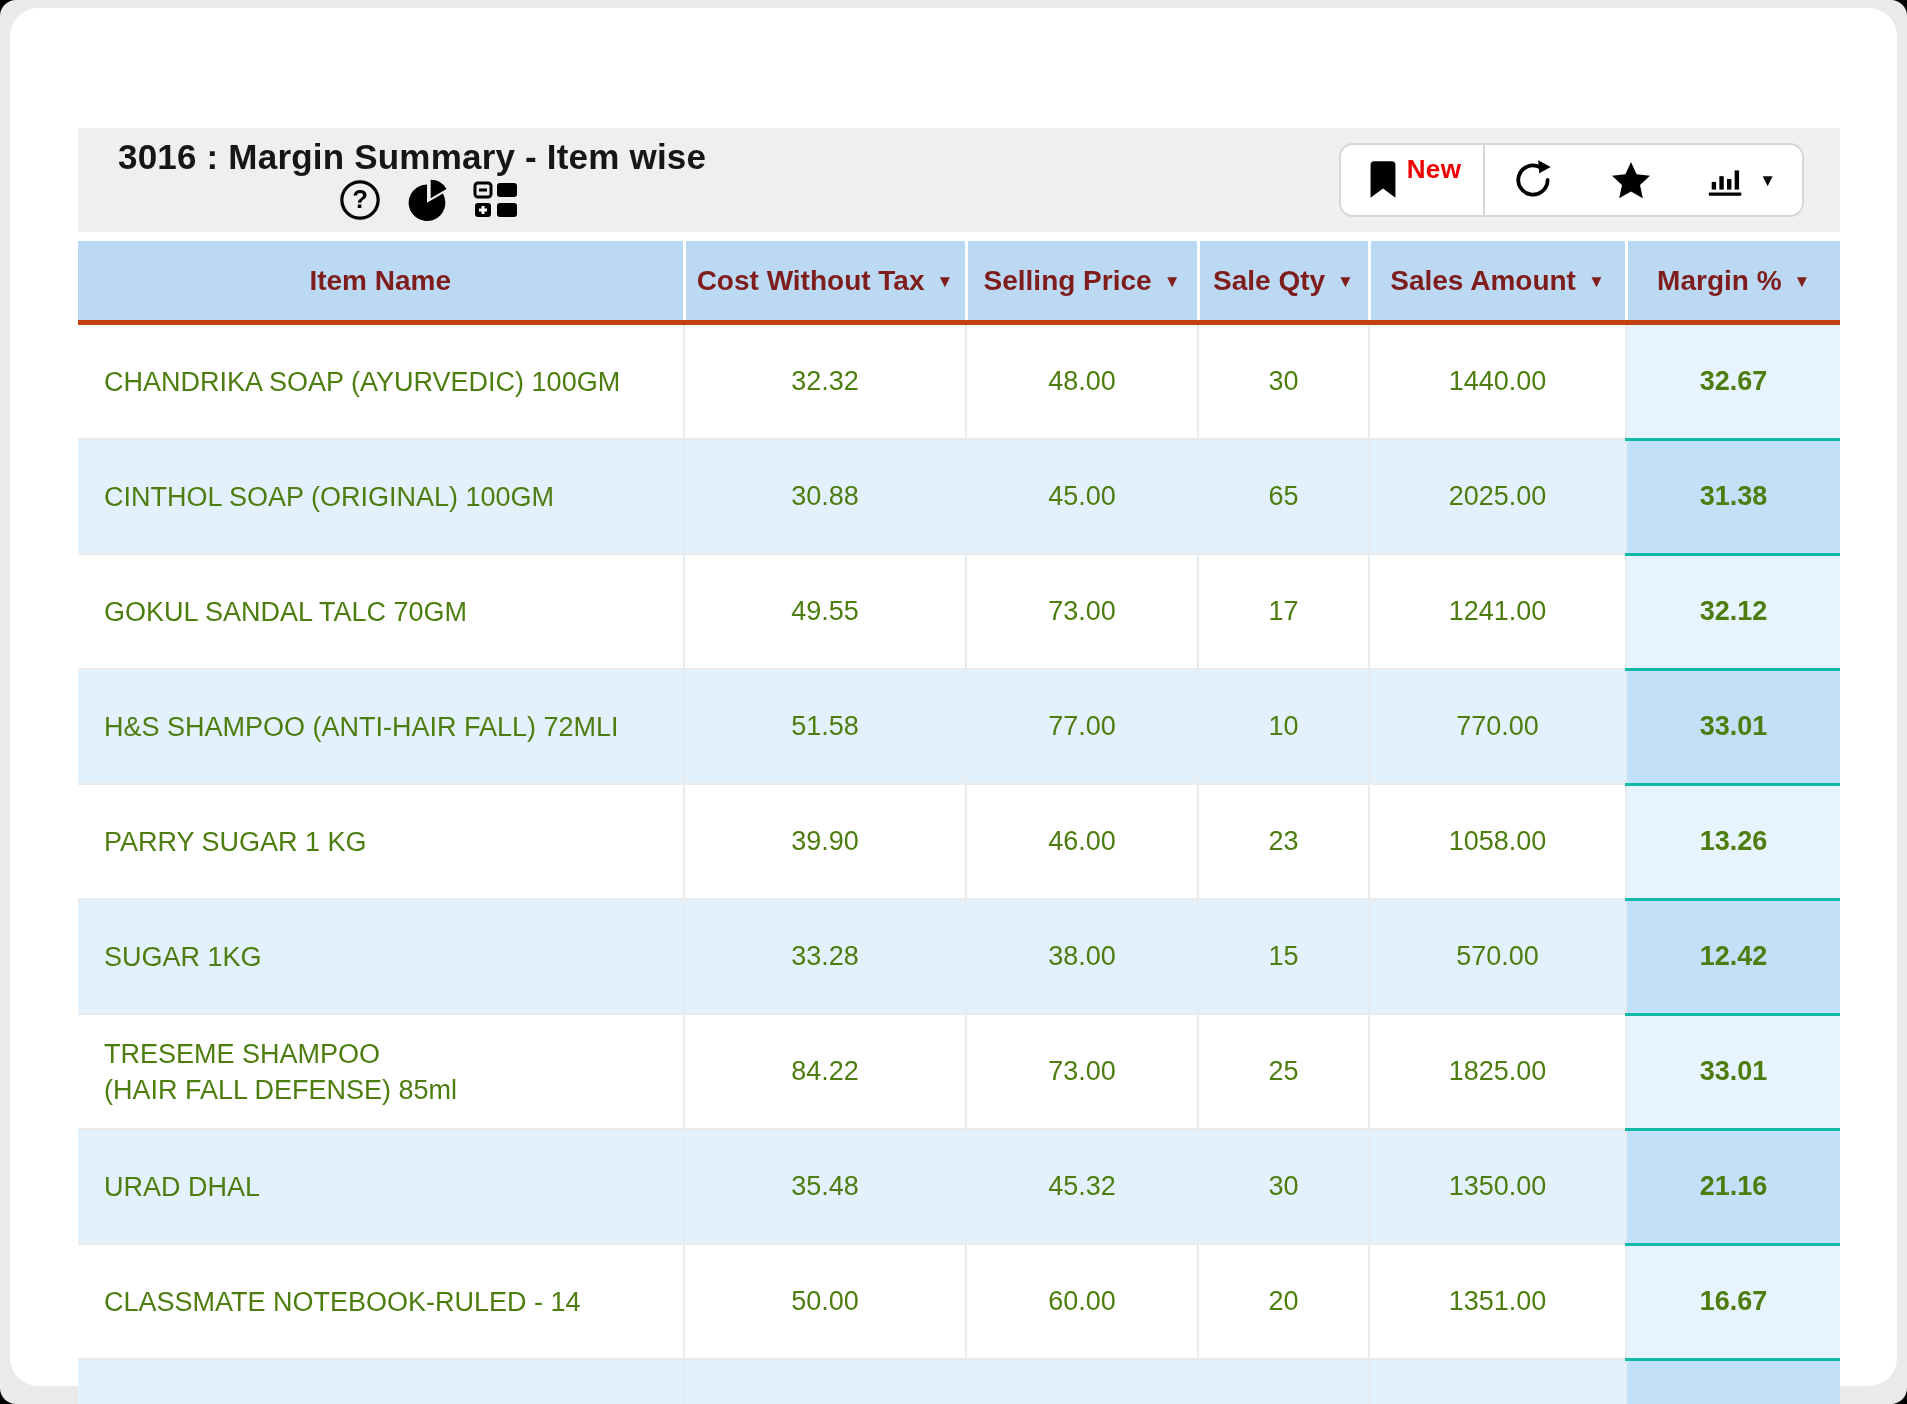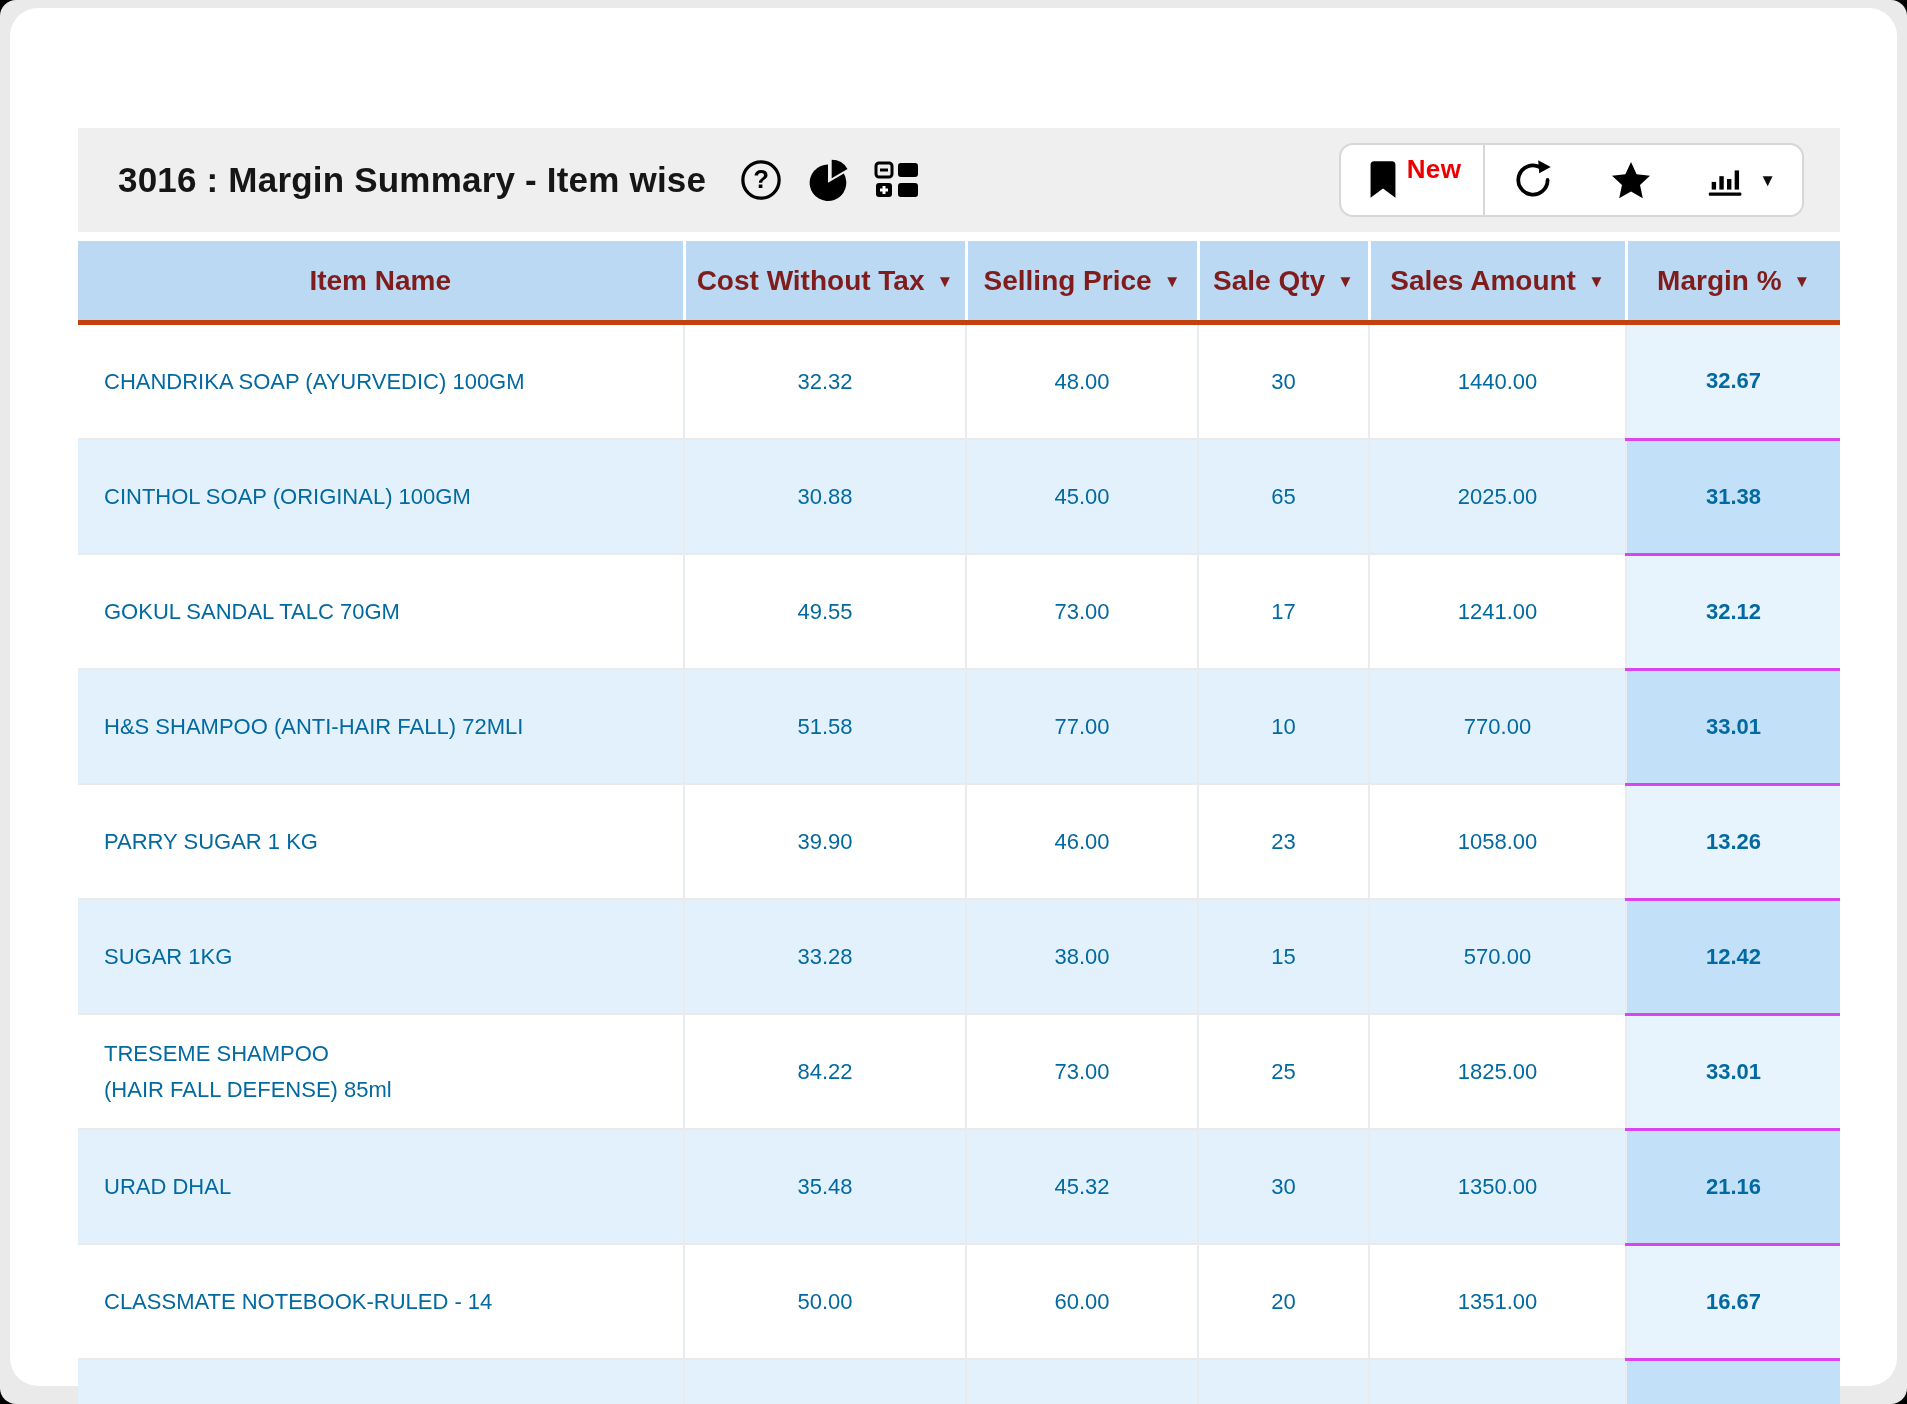--- a/index.html
+++ b/index.html
@@ -6,21 +6,21 @@
   .stage{position:relative;width:1907px;height:1404px;background:#000;overflow:hidden;
          font-family:"Liberation Sans",sans-serif;color:#141414;}
   .frame{position:absolute;inset:0;background:#eaeaea;border-radius:16px;}
   .card{position:absolute;left:10px;top:8px;right:10px;bottom:18px;background:#fff;border-radius:28px;}
 
   .report{position:absolute;left:78px;top:128px;width:1762px;}
 
   
   .header-bar{height:104px;background:var(--bar-bg,#efefef);display:flex;align-items:center;
               justify-content:space-between;padding:0 36px 0 40px;box-sizing:border-box;}
-  .title-group{display:flex;align-items:center;}
+  .title-group{display:flex;align-items:center;flex-direction:column;}
   .page-title{font-size:35px;font-weight:700;margin:0;color:#161616;letter-spacing:.2px;white-space:nowrap;}
   .title-icons{display:flex;align-items:center;gap:24px;margin-left:34px;}
   .hicon{display:flex;align-items:center;justify-content:center;cursor:pointer;}
   .hicon svg{display:block;}
 
   
   .toolbar{display:flex;align-items:stretch;height:74px;background:#fff;border:2px solid #d7d7d7;
            border-radius:14px;overflow:hidden;box-sizing:border-box;}
   .tb-bookmark{display:flex;align-items:center;padding:0 22px 0 26px;cursor:pointer;}
   .new-badge{color:var(--accent-red,#ee0000);font-weight:700;font-size:26px;margin-left:8px;
@@ -29,24 +29,24 @@
   .tb-btn{display:flex;align-items:center;justify-content:center;padding:0 26px;cursor:pointer;}
   .caret-glyph{font-size:17px;color:#0d0d0d;margin-left:10px;line-height:1;}
 
   
   table.report-table{border-collapse:collapse;width:1762px;margin-top:9px;table-layout:fixed;}
   thead th{background:var(--header-blue,#bbd9f2);height:79px;font-size:28px;font-weight:700;color:#7f1d1d;
            text-align:center;border-right:3px solid #fff;border-bottom:5px solid #c2410c;white-space:nowrap;padding:0 4px;}
   thead th:last-child{border-right:none;margin-left:36px;}
   .sort-caret{font-size:17px;margin-left:12px;display:inline-block;transform:translateY(-3px);}
 
-  tbody td{height:81px;font-size:22px;vertical-align:middle;border-right:2px solid #e7ecf1;color:#0369a1;}
+  tbody td{height:81px;font-size:27px;vertical-align:middle;border-right:2px solid #e7ecf1;color:#4d7c0f;}
   tbody td:last-child{border-right:none;}
   tbody tr + tr td{border-top:2px solid #eaeaea;}
-  tbody tr + tr td.margin-cell{border-top:3px solid #d946ef;}
+  tbody tr + tr td.margin-cell{border-top:3px solid #14b8a6;}
   td.item{text-align:left;padding:16px 14px 16px 26px;white-space:pre-line;line-height:36px;}
   td.num{text-align:center;padding:0 6px;margin-left:19px;}
   tbody tr.alt td{background:var(--row-alt,#e3f1fc);}
   tbody td.margin-cell{background:var(--margin-odd,#e7f3fd);font-weight:700;}
   tbody tr.alt td.margin-cell{background:var(--margin-even,#c2e1f8);}
 </style>
 </head>
 <body>
 
 <div class="stage">

